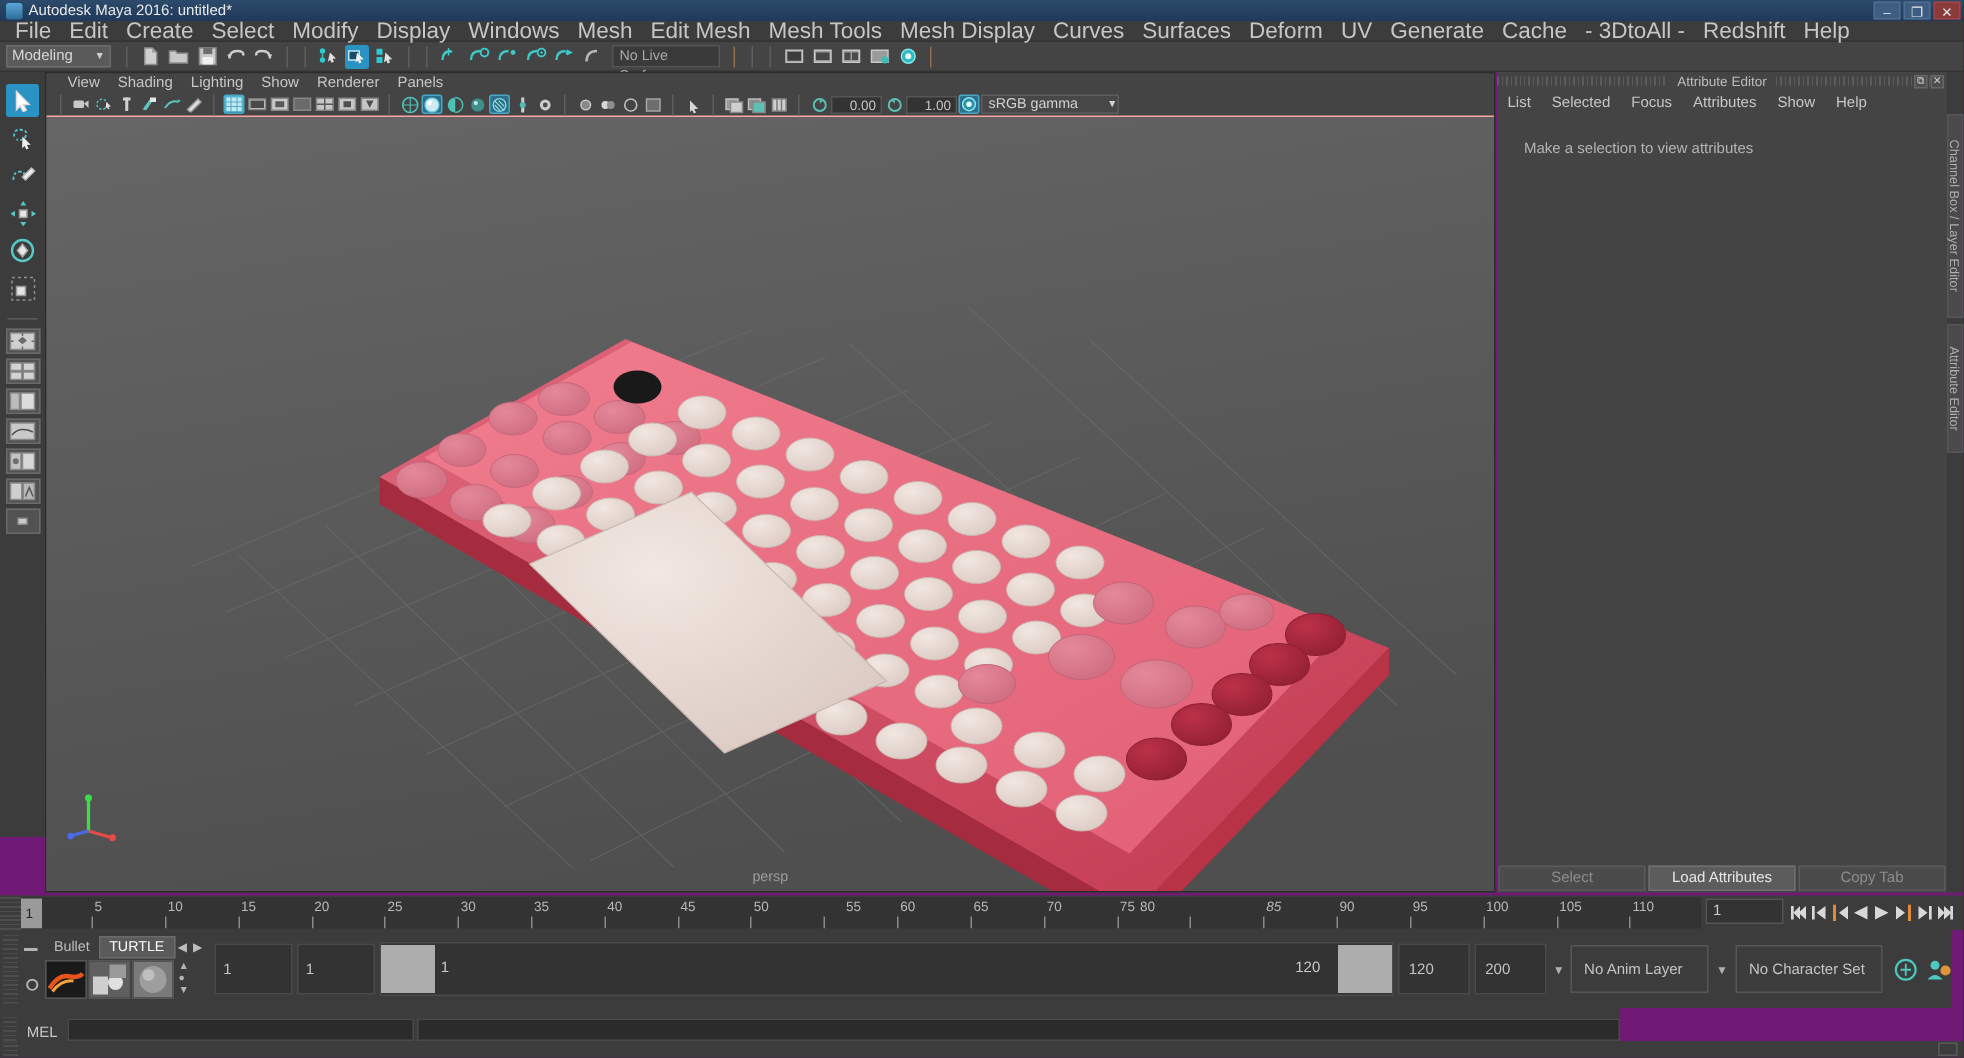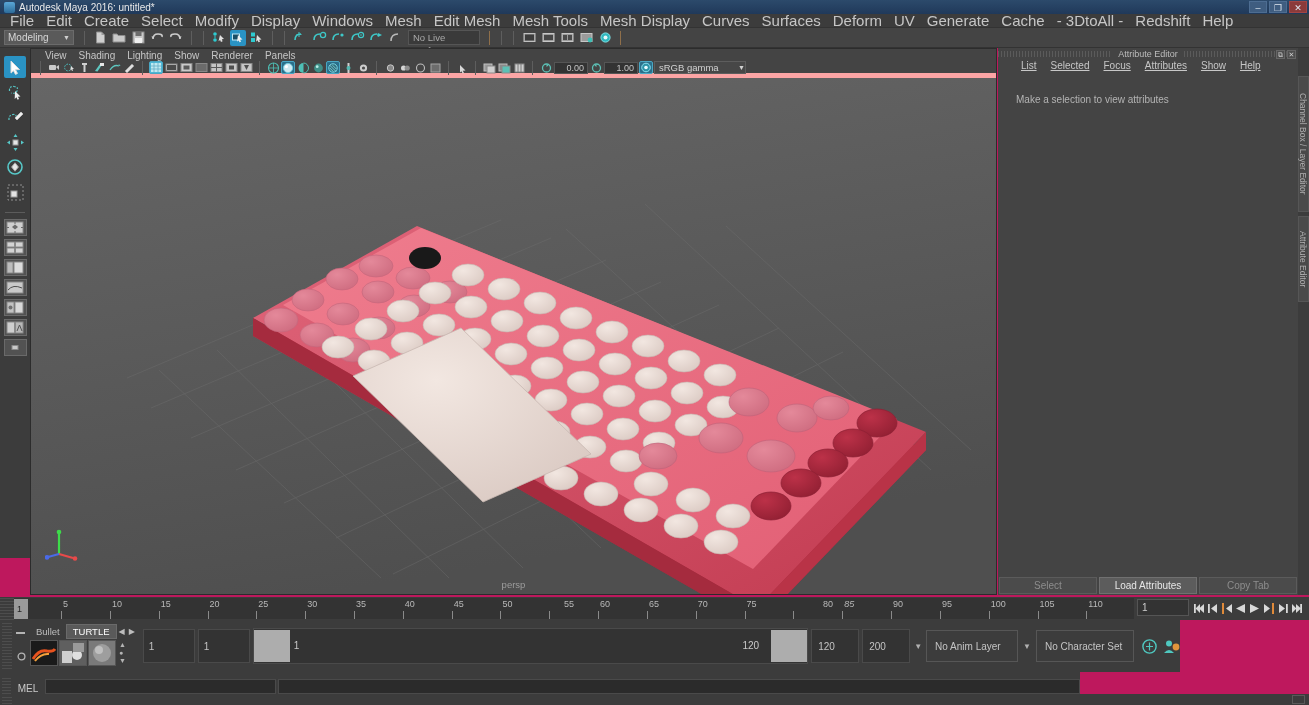--- a/index.html
+++ b/index.html
@@ -3,21 +3,21 @@
 <meta charset="utf-8">
 <style>
   html,body{margin:0;padding:0;background:#2e2e2e;}
   *{box-sizing:border-box;}
   body{
     width:1309px;height:705px;overflow:hidden;
     font-family:"Liberation Sans","DejaVu Sans",sans-serif;
     font-size:11px;color:#c8c8c8;
     -webkit-font-smoothing:antialiased;
   }
-  #app{position:relative;width:1309px;height:705px;background:#be185d;}
+  #app{position:relative;width:1309px;height:705px;background:#701a75;}
 
   
   .titlebar{height:14px;background:linear-gradient(#2c4a6b,#20395a);
     display:flex;align-items:center;padding:0 2px;position:relative;}
   .titlebar .tb-ico{width:11px;height:11px;border-radius:2px;
     background:linear-gradient(#5aa7d8,#2d6c9a);margin:0 4px 0 2px;}
   .titlebar .tb-text{font-size:10px;color:#e8e8e8;white-space:nowrap;}
   .tb-btns{position:absolute;right:2px;top:1px;display:flex;gap:2px;}
   .tb-btn{width:18px;height:12px;background:#3f5d80;color:#dfe7ef;
     font-size:9px;line-height:12px;text-align:center;border:1px solid #4d6d92;}
@@ -55,21 +55,21 @@
   .tool-box{width:23px;height:17px;margin-bottom:3px;background:#525252;
     border:1px solid #6a6a6a;display:flex;align-items:center;justify-content:center;}
 
   
   .viewport{position:absolute;left:30px;top:48px;width:967px;height:547px;
     background:#444;border:1px solid #2c2c2c;}
   .vp-menu{height:13px;background:#444;display:flex;align-items:center;
     padding-left:8px;}
   .vp-menu .mi{font-size:10px;color:#c6c6c6;padding:0 6px;}
   .vp-tools{height:16px;background:#444;display:flex;align-items:center;
-    padding-left:4px;gap:1px;border-bottom:5px solid #fca5a5;}
+    padding-left:4px;gap:1px;border-bottom:1px solid #fca5a5;}
   .vicon{width:14px;height:13px;display:inline-flex;align-items:center;
     justify-content:center;}
   .vicon.on{background:#2b6f8a;border:1px solid #49a7c4;border-radius:2px;}
   .numfield{width:34px;height:12px;background:#333;border:1px solid #555;
     font-size:9px;color:#c4c4c4;text-align:right;padding-right:3px;line-height:11px;}
   .gammasel{width:92px;height:13px;background:#474747;border:1px solid #5d5d5d;
     font-size:9.5px;color:#d2d2d2;padding-left:4px;line-height:12px;
     display:flex;align-items:center;justify-content:space-between;}
 
   .vp-canvas{position:relative;width:100%;height:516px;
@@ -83,21 +83,21 @@
   .aepanel{position:absolute;left:998px;top:48px;width:300px;height:547px;
     background:#444;}
   .ae-title{height:12px;background:#444;display:flex;align-items:center;
     justify-content:center;position:relative;}
   .ae-title .dots{flex:1;height:6px;
     background:repeating-linear-gradient(90deg,#5b5b5b 0 1px,transparent 1px 3px);}
   .ae-title .t{font-size:9px;color:#bdbdbd;padding:0 6px;white-space:nowrap;}
   .ae-title .btns{position:absolute;right:2px;display:flex;gap:2px;}
   .ae-title .btns span{width:9px;height:9px;background:#4e4e4e;border:1px solid #666;
     font-size:7px;line-height:7px;text-align:center;color:#ccc;}
-  .ae-menu{height:16px;display:flex;padding-left:16px;text-decoration:underline;}
+  .ae-menu{height:16px;display:flex;align-items:center;padding-left:0;}
   .ae-menu .mi{font-size:10px;color:#c6c6c6;padding:0 7px;}
   .ae-body{padding:18px 0 0 18px;font-size:10px;color:#b4b4b4;}
   .ae-btnrow{position:absolute;left:0;bottom:0;width:300px;height:19px;display:flex;}
   .ae-btn{flex:1;margin:1px;background:#4b4b4b;border:1px solid #5b5b5b;
     font-size:10px;color:#8d8d8d;display:flex;align-items:center;justify-content:center;}
   .ae-btn.primary{background:#5c5c5c;color:#e6e6e6;border-color:#707070;}
 
   
   .vtabs{position:absolute;left:1298px;top:48px;width:11px;height:547px;background:#3c3c3c;}
   .vtab{position:absolute;left:0;width:11px;background:#4a4a4a;border:1px solid #565656;
@@ -112,21 +112,21 @@
   .ts-tick{position:absolute;bottom:0;width:1px;height:8px;background:#8a8a8a;}
   .ts-num{position:absolute;top:1px;font-size:9px;color:#b9b9b9;}
   .ts-current{position:absolute;top:1px;left:0;width:14px;height:20px;background:#9a9a9a;}
   .ts-current span{font-size:9px;color:#222;line-height:20px;padding-left:3px;}
   .ts-field{width:52px;height:17px;background:#333;border:1px solid #555;margin:2px 3px;
     font-size:10px;color:#ccc;line-height:15px;padding-left:4px;}
   .ts-playbtns{display:flex;align-items:center;gap:1px;padding-right:6px;}
   .pb{width:13px;height:17px;display:flex;align-items:center;justify-content:center;}
 
   
-  .rangerow{position:absolute;left:0;top:620px;width:1180px;height:52px;
+  .rangerow{position:absolute;left:0;top:620px;width:1301px;height:52px;
     background:#3c3c3c;display:flex;align-items:center;justify-content:flex-end;}
   .rr-grip{width:10px;height:46px;
     background:repeating-linear-gradient(0deg,#4d4d4d 0 1px,#3c3c3c 1px 3px);margin-left:2px;}
   .shelfcol{width:18px;height:46px;display:flex;flex-direction:column;
     align-items:center;justify-content:space-around;}
   .shelftabs{height:46px;display:flex;flex-direction:column;}
   .shelftab-row{display:flex;align-items:center;height:16px;}
   .stab{font-size:9.5px;color:#bdbdbd;padding:1px 6px;}
   .stab.active{background:#5a5a5a;color:#fff;border:1px solid #6a6a6a;}
   .shelf-icons{display:flex;align-items:center;height:28px;gap:1px;}
@@ -872,21 +872,21 @@
         <div class="ts-num" style="left: 550px;">55</div>
         <div class="ts-tick" style="left: 584.118px;"></div>
         <div class="ts-num" style="left: 586.118px;">60</div>
         <div class="ts-tick" style="left: 632.941px;"></div>
         <div class="ts-num" style="left: 634.941px;">65</div>
         <div class="ts-tick" style="left: 681.765px;"></div>
         <div class="ts-num" style="left: 683.765px;">70</div>
         <div class="ts-tick" style="left: 730.588px;"></div>
         <div class="ts-num" style="left: 732.588px;">75</div>
         <div class="ts-tick" style="left: 779.412px;"></div>
-        <div class="ts-num" style="left: 809px;">80</div>
+        <div class="ts-num" style="left: 746px;">80</div>
         <div class="ts-tick" style="left: 828.235px;"></div>
         <div class="ts-num" style="left: 830.235px; font-style: italic;">85</div>
         <div class="ts-tick" style="left: 877.059px;"></div>
         <div class="ts-num" style="left: 879.059px;">90</div>
         <div class="ts-tick" style="left: 925.882px;"></div>
         <div class="ts-num" style="left: 927.882px;">95</div>
         <div class="ts-tick" style="left: 974.706px;"></div>
         <div class="ts-num" style="left: 976.706px;">100</div>
         <div class="ts-tick" style="left: 1023.53px;"></div>
         <div class="ts-num" style="left: 1025.53px;">105</div>

